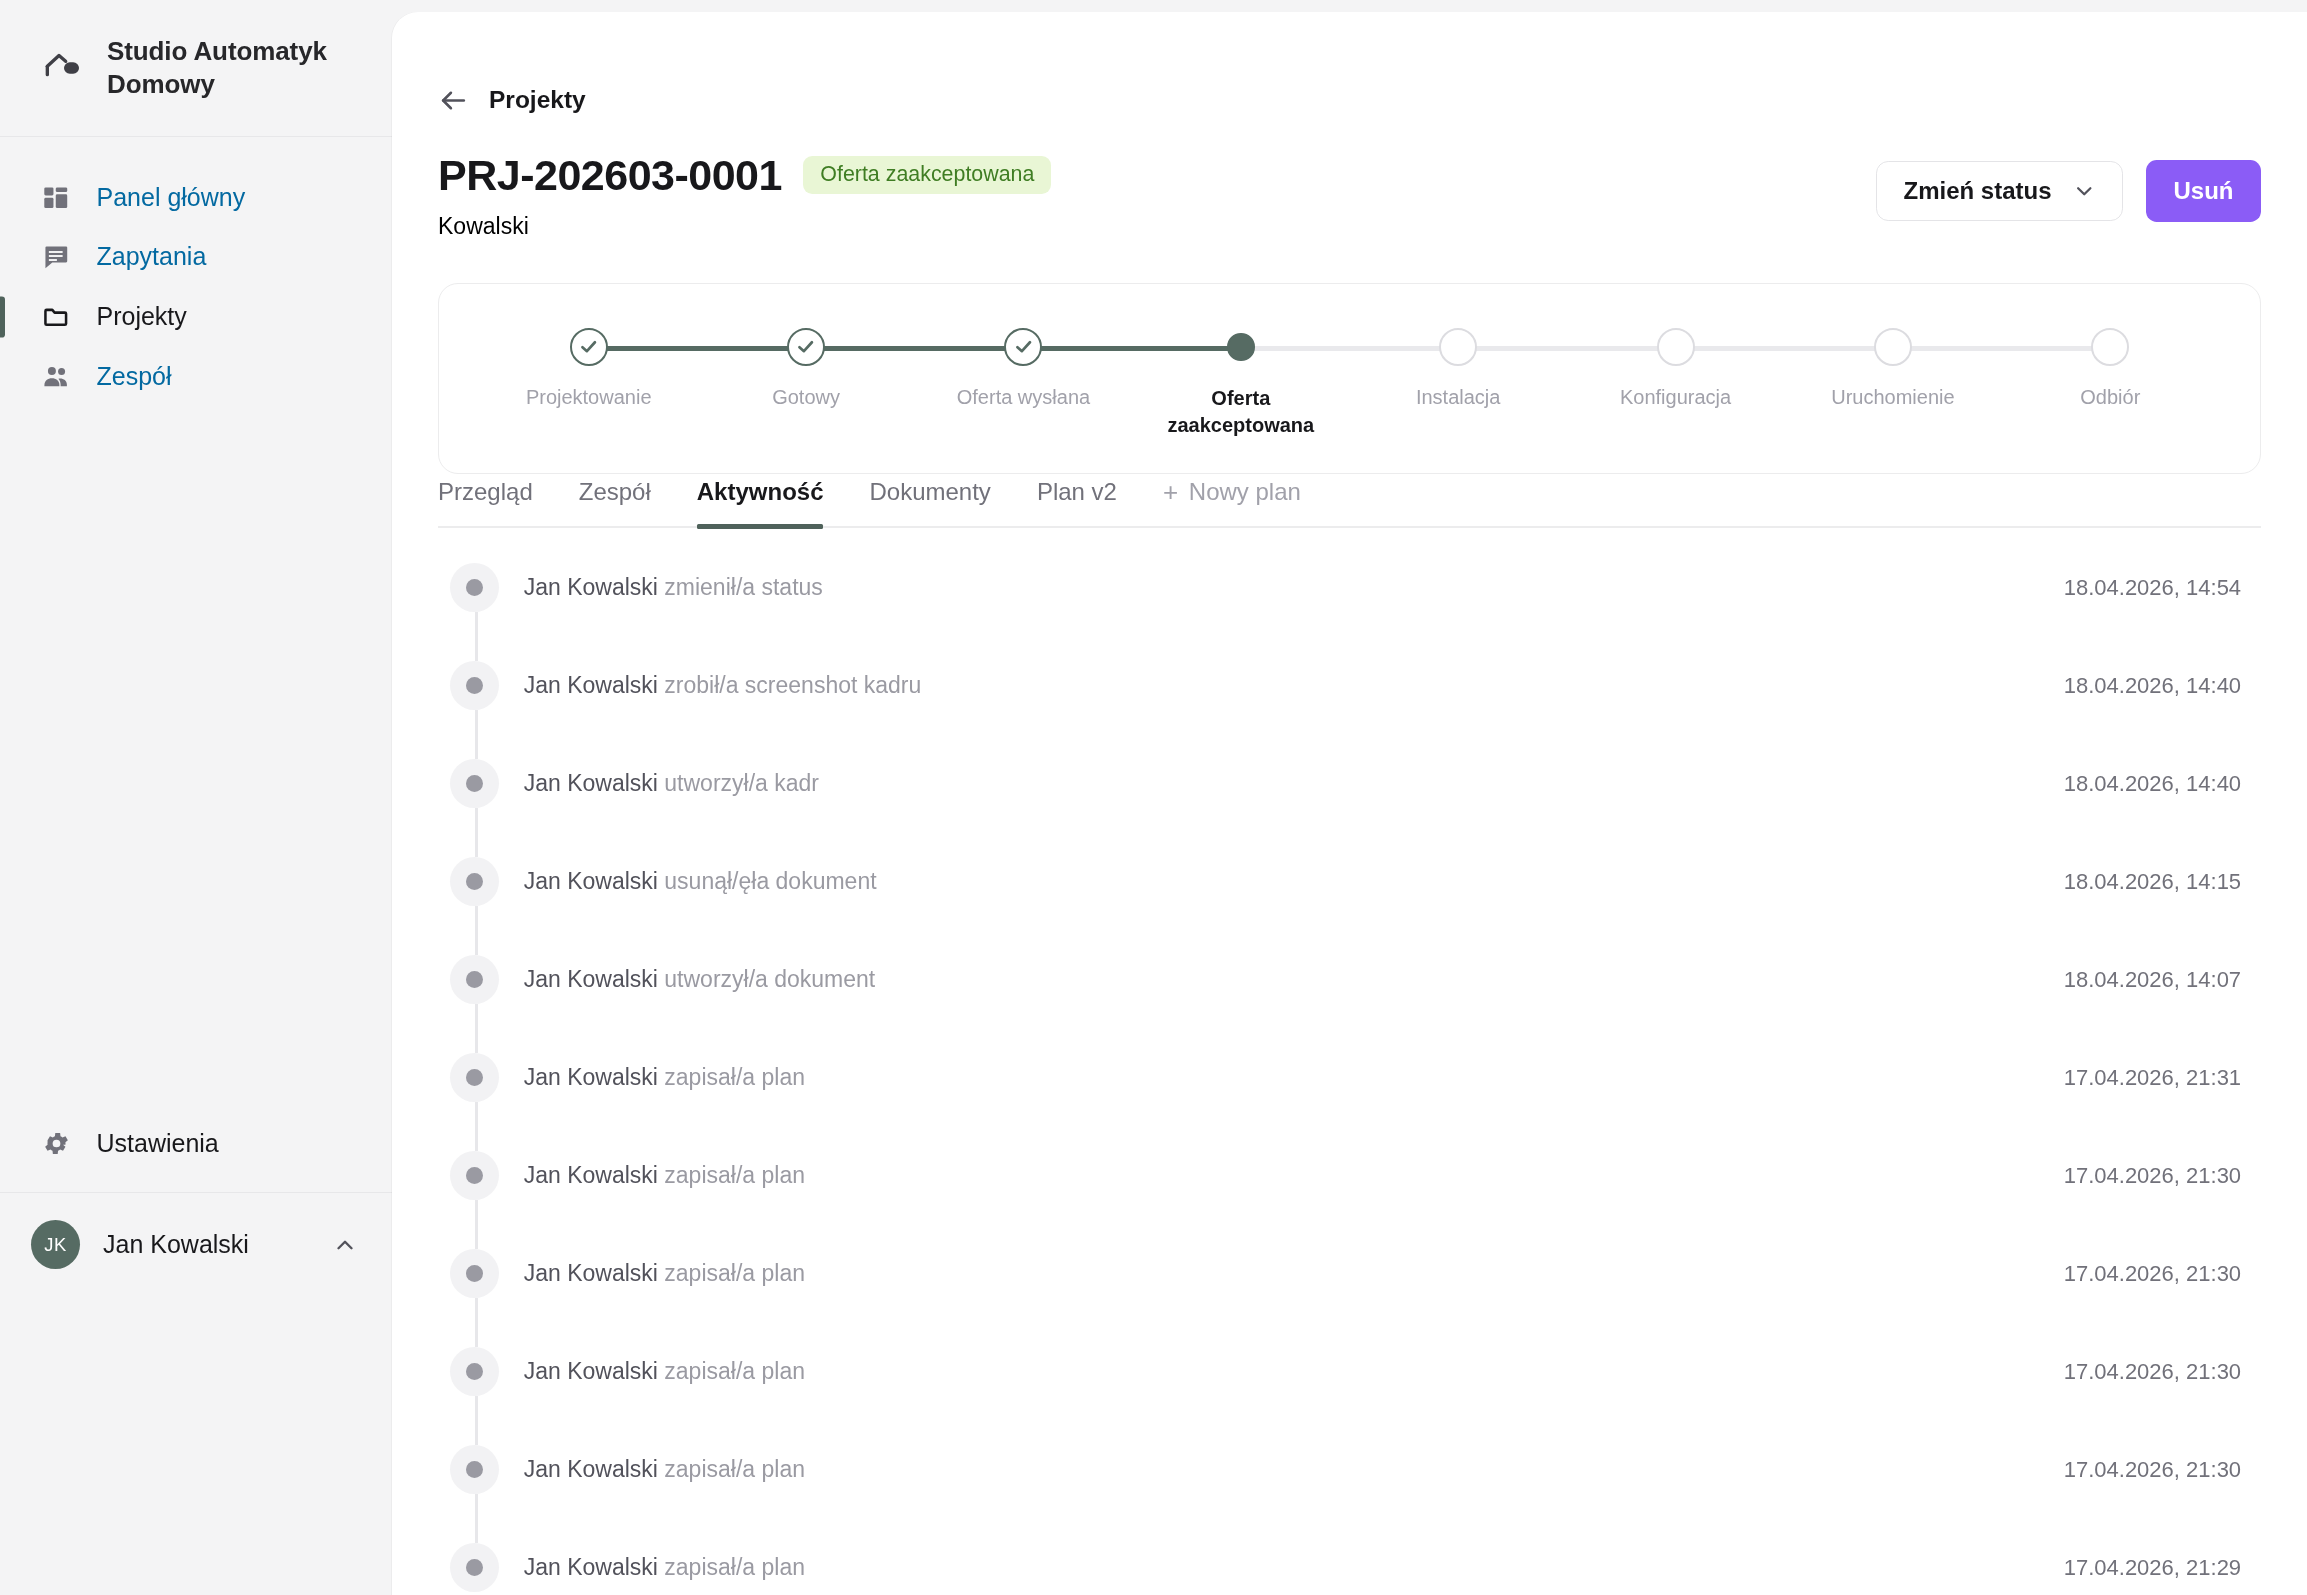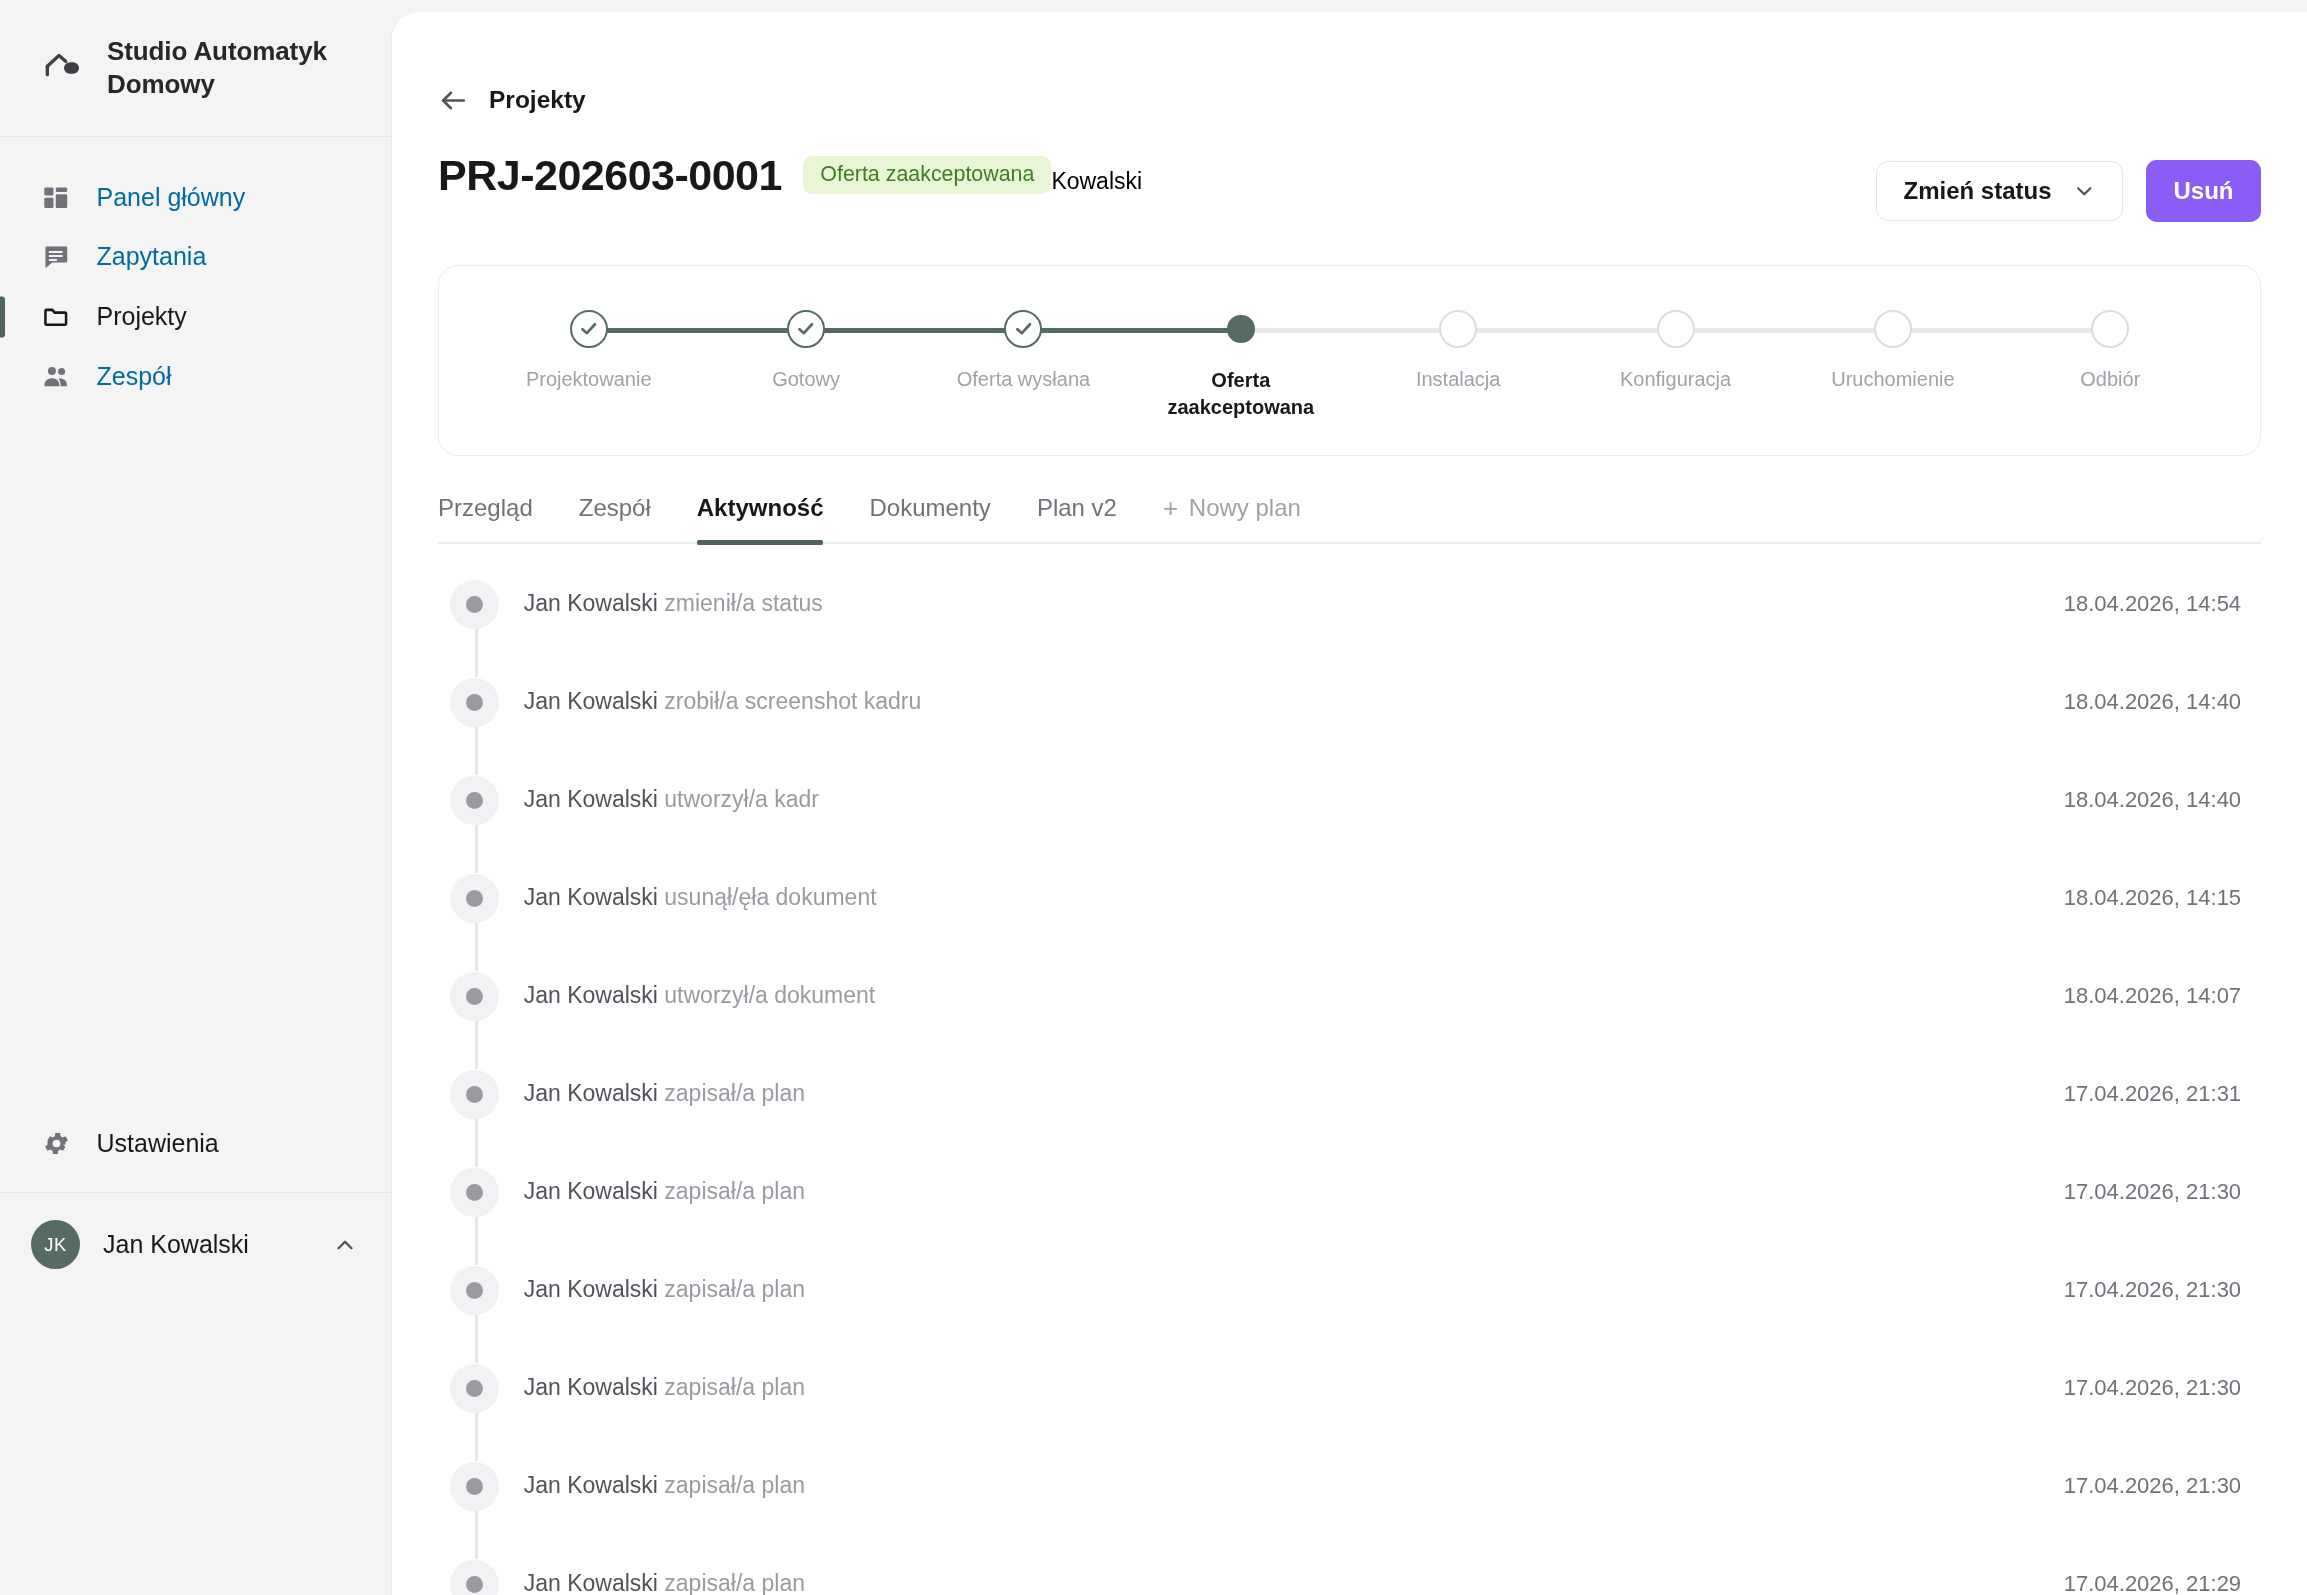--- a/index.html
+++ b/index.html
@@ -164,21 +164,21 @@
   .back-arrow { width: 31px; height: 31px; color: #52525b; flex: 0 0 31px; }
   .back-label { font-size: 24.5px; font-weight: 700; color: #18181b; }
 
   .title-row {
     display: flex;
     align-items: flex-start;
     justify-content: space-between;
     margin-top: 37px;
     gap: 31px;
   }
-  .title-left { display: flex; flex-direction: row; }
+  .title-left { display: flex; flex-direction: column; }
   .title-line { display: flex; align-items: center; gap: 21.4px; }
   .project-code {
     font-size: 43px;
     font-weight: 700;
     color: #18181b;
     line-height: 1.05;
     letter-spacing: -0.5px;
   }
   .status-badge {
     background: #e9f6d5;
@@ -292,21 +292,20 @@
     max-width: 168px;
   }
   .step.done .step-label { color: #a1a1aa; }
   .step.current .step-label { color: #18181b; font-weight: 700; }
 
   
   .tabs {
     display: flex;
     align-items: flex-end;
     gap: 0;
-    margin-top: 34px;
     border-bottom: 2.3px solid #ececed;
   }
   .tab {
     font-size: 24px;
     color: #71717a;
     padding: 4.6px 23px 20px 23px;
     cursor: pointer;
     position: relative;
     white-space: nowrap;
   }

